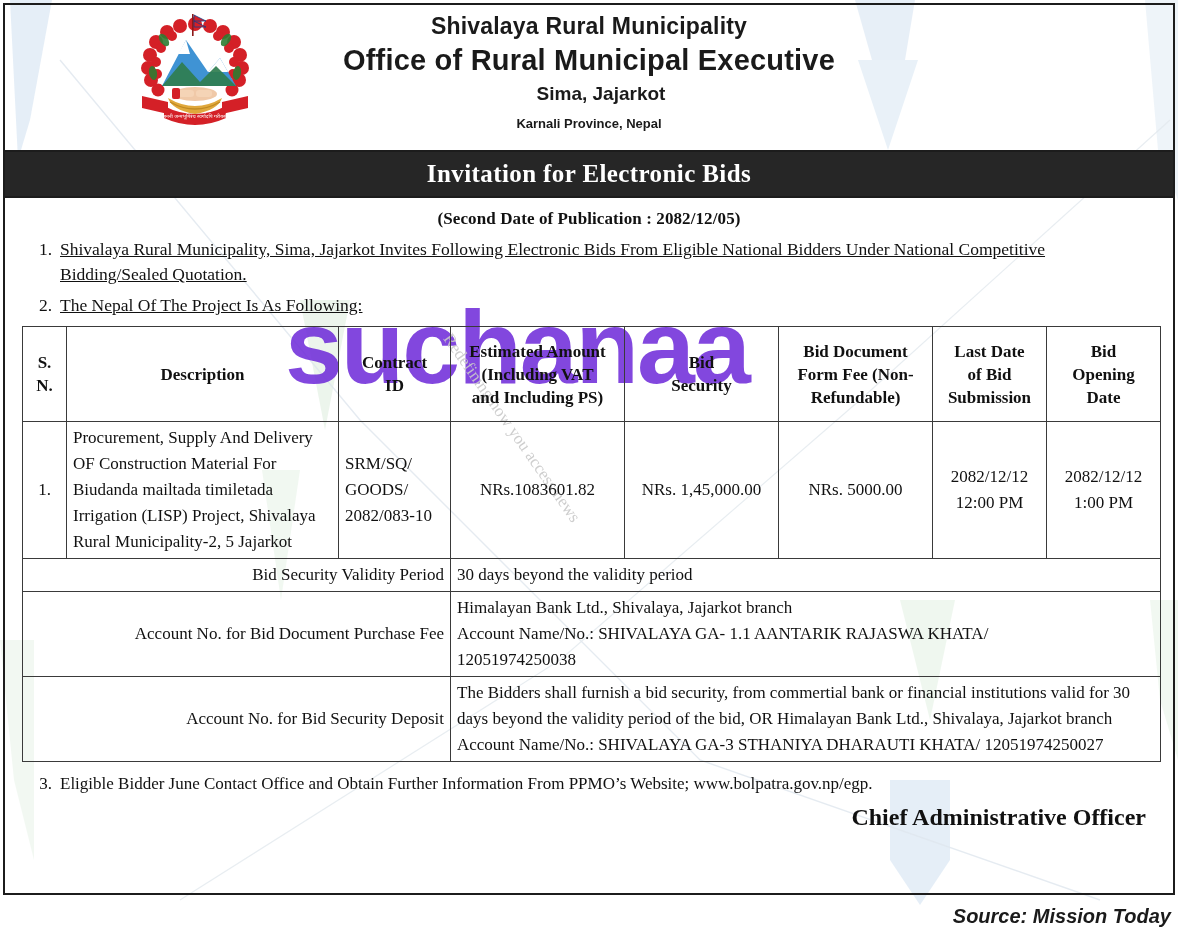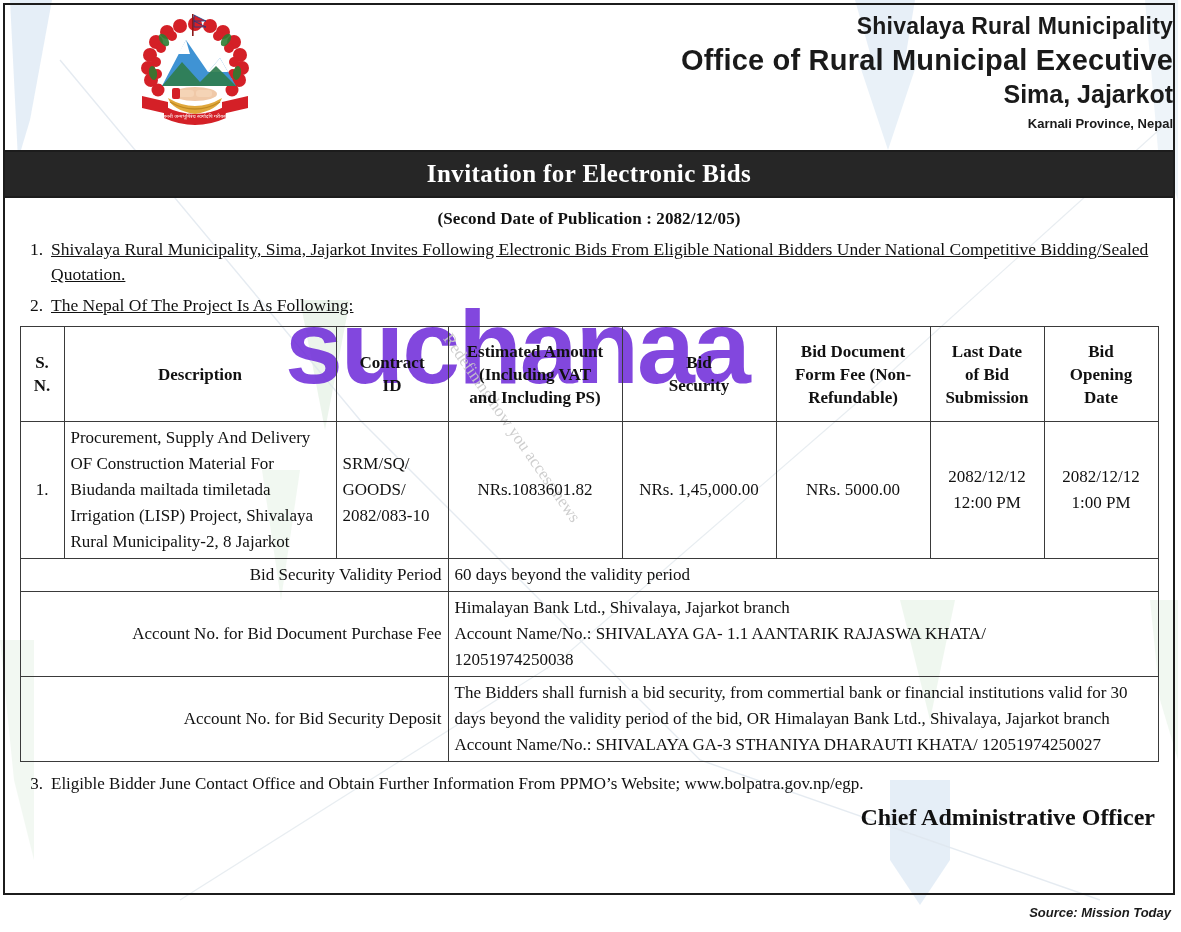--- a/index.html
+++ b/index.html
@@ -59,29 +59,29 @@
     box-sizing: border-box;
   }
   #emblem {
     position: absolute;
     left: 115px;
     top: 5px;
     width: 150px;
     height: 120px;
   }
   #org-lines {
-    text-align: right;
+    text-align: center;
     padding-top: 6px;
     font-family: "Liberation Sans", "DejaVu Sans", sans-serif;
     font-weight: bold;
     color: #1a1a1a;
   }
   #org-lines .l1 { font-size: 23px; line-height: 30px; letter-spacing: .2px; }
   #org-lines .l2 { font-size: 29px; line-height: 38px; letter-spacing: .2px; }
-  #org-lines .l3 { font-size: 25px; line-height: 30px; margin-left: 24px; }
+  #org-lines .l3 { font-size: 19px; line-height: 30px; margin-left: 24px; }
   #org-lines .l4 { font-size: 13px; line-height: 30px; }
 
   
   #banner {
     background: #262626;
     color: #ffffff;
     text-align: center;
     height: 44px;
     line-height: 44px;
     font-size: 25px;
@@ -89,21 +89,21 @@
     font-family: "Liberation Serif", "DejaVu Serif", serif;
     letter-spacing: .4px;
     border-bottom: 2px solid #1c1c1c;
     position: relative;
     z-index: 3;
   }
 
   
   #body-area {
     position: relative;
-    padding: 0 8px;
+    padding: 0 17px;
     z-index: 3;
   }
   #pub-date {
     text-align: center;
     font-weight: bold;
     font-size: 17px;
     padding-top: 11px;
     padding-bottom: 8px;
     letter-spacing: .1px;
   }
@@ -193,21 +193,21 @@
     font-weight: bold;
     font-size: 24px;
     padding: 8px 10px 8px 0;
   }
   #source {
     position: absolute;
     right: 10px;
     top: 905px;
     font-style: italic;
     font-weight: bold;
-    font-size: 13px;
+    font-size: 20px;
     font-family: "Liberation Sans", sans-serif;
     color: #1a1a1a;
     z-index: 5;
   }
 </style>
 </head>
 <body>
 
 <div id="bg-layer">
   
@@ -348,32 +348,32 @@
 of Bid
 Submission</th>
           <th style="white-space:pre-line">Bid
 Opening
 Date</th>
         </tr>
       </thead>
       <tbody>
         <tr>
           <td class="cell-sn">1.</td>
-          <td class="cell-desc">Procurement, Supply And Delivery OF Construction Material For Biudanda mailtada timiletada Irrigation (LISP) Project, Shivalaya Rural Municipality-2, 8 Jajarkot</td>
+          <td class="cell-desc">Procurement, Supply And Delivery OF Construction Material For Biudanda mailtada timiletada Irrigation (LISP) Project, Shivalaya Rural Municipality-2, 5 Jajarkot</td>
           <td class="cell-cid">SRM/SQ/ GOODS/ 2082/083-10</td>
           <td class="cell-c">NRs.1083601.82</td>
           <td class="cell-c">NRs. 1,45,000.00</td>
           <td class="cell-c">NRs.  5000.00</td>
           <td class="cell-c">2082/12/12 12:00 PM</td>
           <td class="cell-c">2082/12/12 1:00 PM</td>
         </tr>
 
         <tr>
           <td class="lbl" colspan="3">Bid Security Validity Period</td>
-          <td class="val val-single" colspan="5">60 days beyond the validity period</td>
+          <td class="val val-single" colspan="5">30 days beyond the validity period</td>
         </tr>
 
         <tr>
           <td class="lbl" colspan="3">Account No. for Bid Document Purchase Fee</td>
           <td class="val" colspan="5" style="white-space:pre-line">Himalayan Bank Ltd., Shivalaya, Jajarkot branch
 Account Name/No.: SHIVALAYA GA- 1.1 AANTARIK RAJASWA KHATA/
 12051974250038</td>
         </tr>
 
         <tr>

